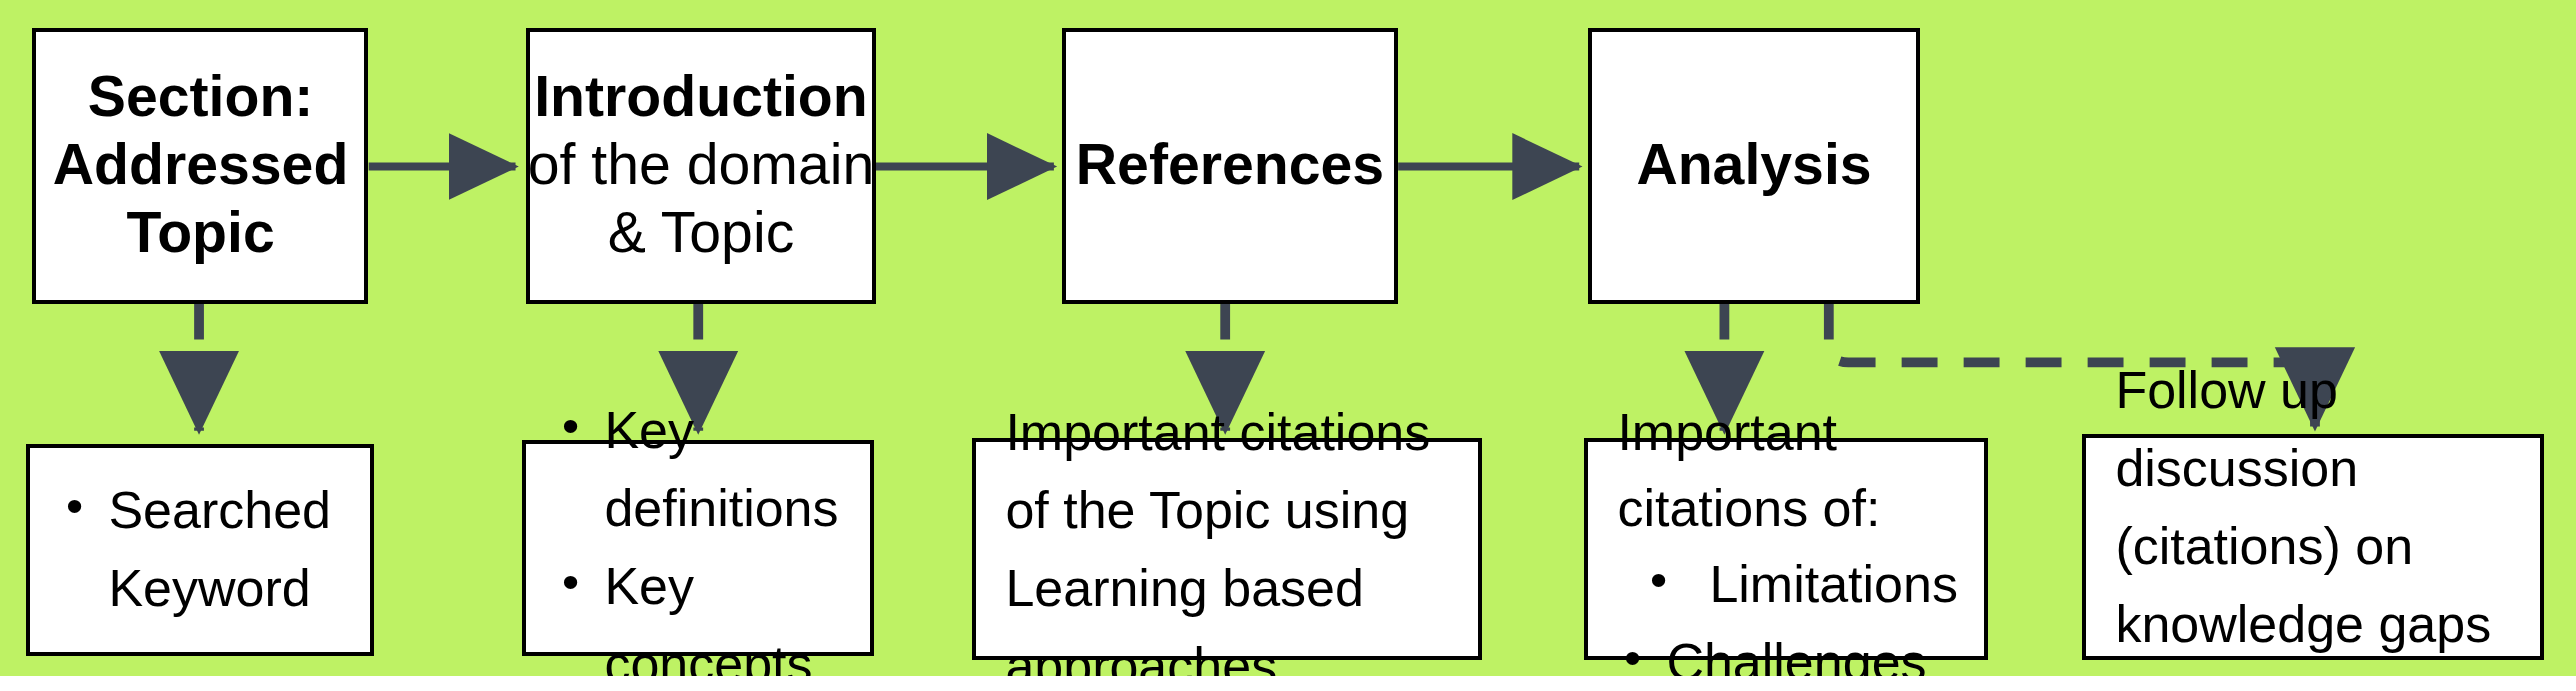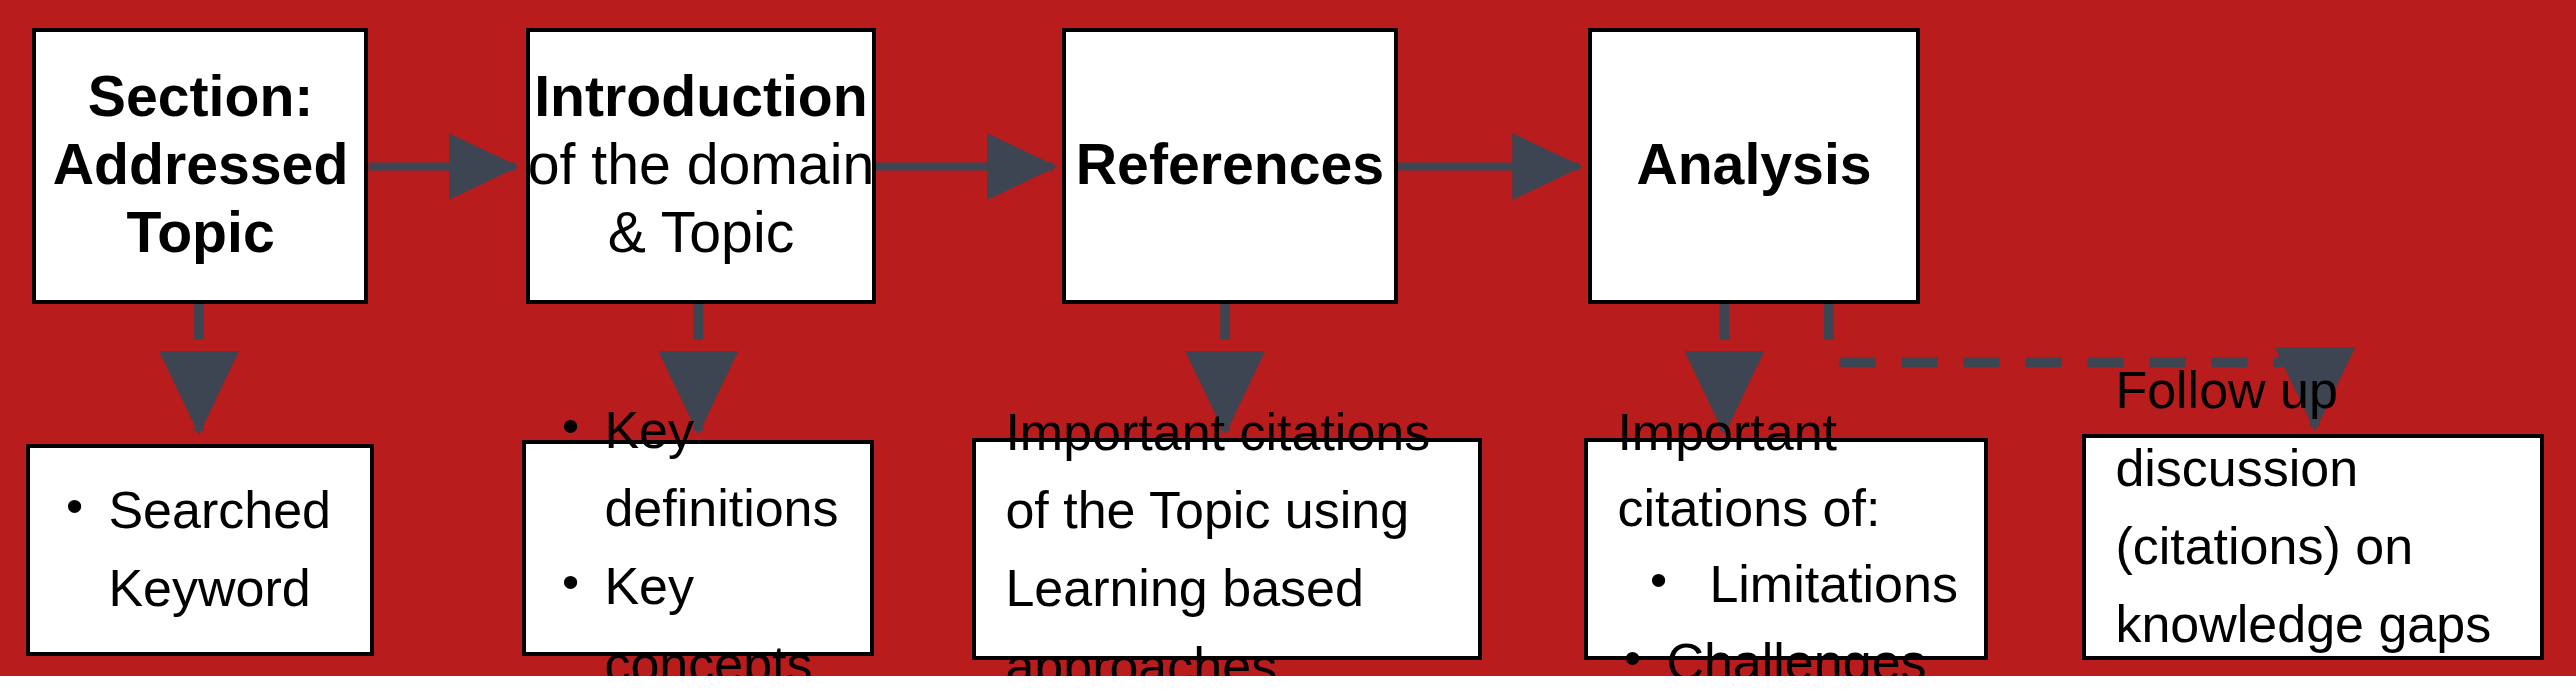--- a/index.html
+++ b/index.html
@@ -7,21 +7,21 @@
     padding: 0;
     background: #ffffff;
   }
   body {
     font-family: "Liberation Sans", sans-serif;
   }
   #canvas {
     position: relative;
     width: 2576px;
     height: 676px;
-    background: #b91c1c;
+    background: #bef264;
     overflow: hidden;
     text-decoration: underline;
   }
   #connector-layer {
     position: absolute;
     left: 0;
     top: 0;
     width: 2576px;
     height: 692px;
     pointer-events: none;

